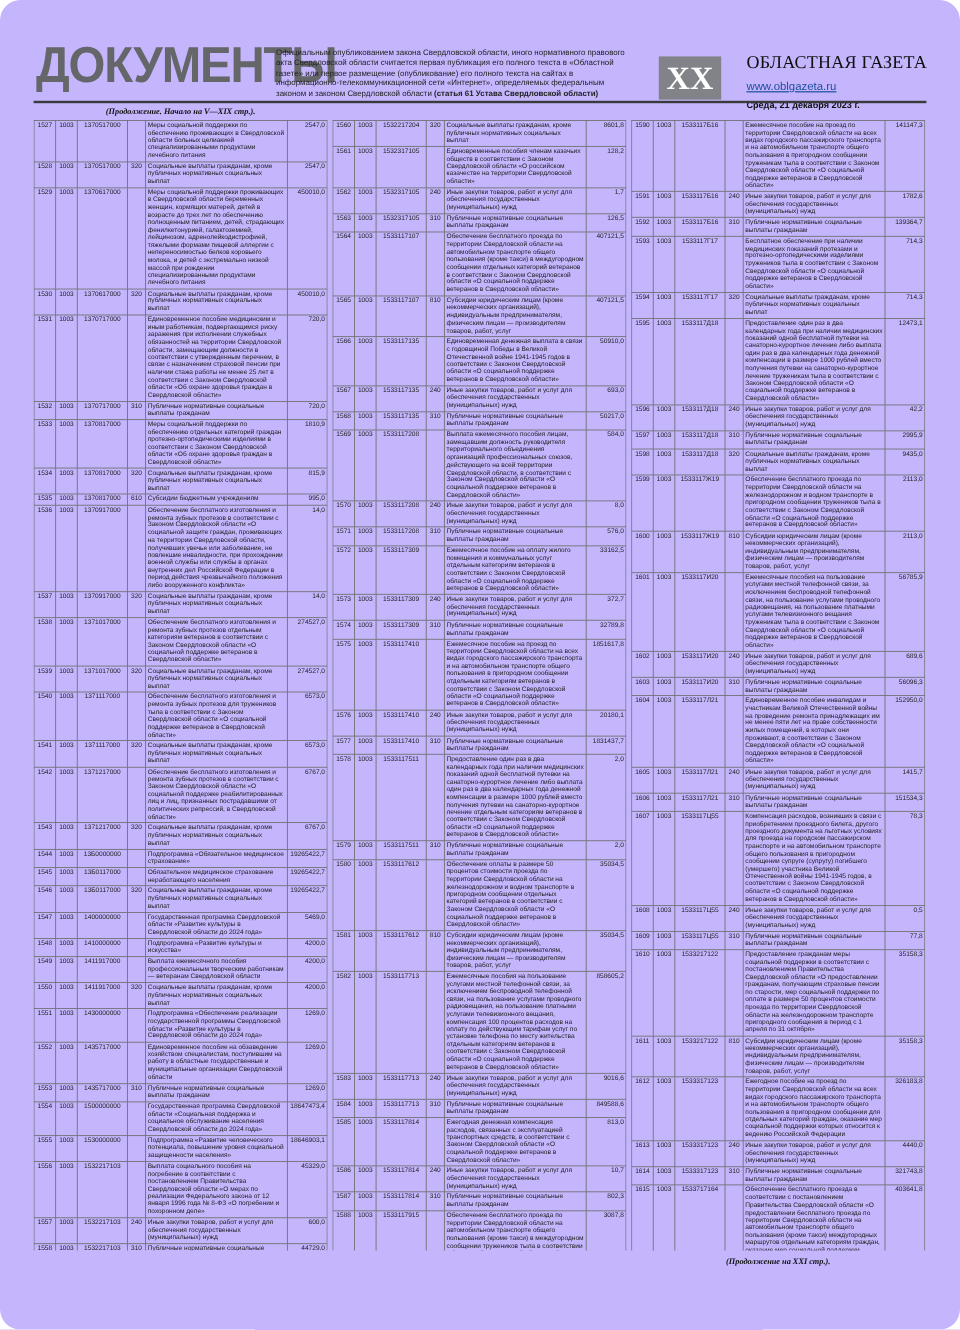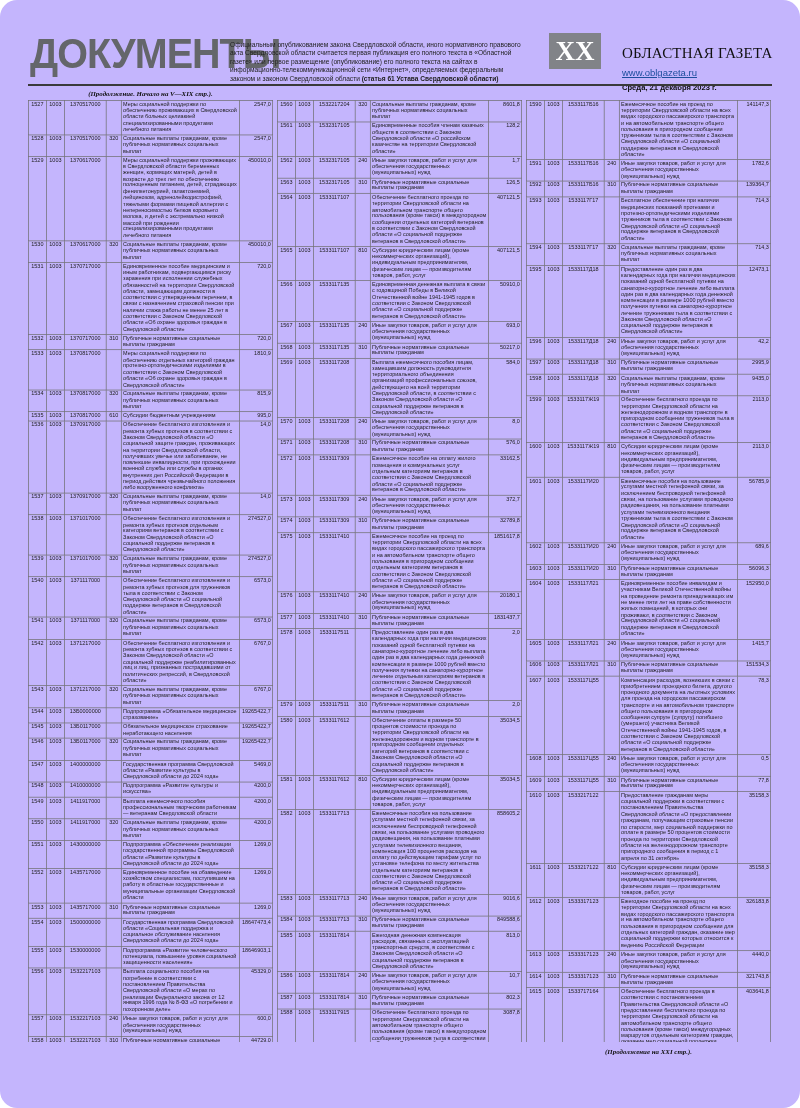--- a/index.html
+++ b/index.html
@@ -5,21 +5,21 @@
   html,body{margin:0;padding:0;}
   body{width:800px;height:1108px;background:#ffffff;}
   .page{position:relative;width:800px;height:1108px;background:#c4b5fd;overflow:hidden;
         font-family:"Liberation Sans",sans-serif;color:#1c1c1c;border-radius:17px;}
 
   
   .logo{position:absolute;left:30px;top:33px;font-size:42px;line-height:41px;font-weight:bold;
         color:#64666a;transform:scaleX(.94);transform-origin:0 0;letter-spacing:-1px;}
   .intro{position:absolute;left:230px;top:41px;width:300px;font-size:6.6px;line-height:8.4px;color:#222;}
   .intro b{font-weight:bold;}
-  .xxbox{position:absolute;left:549px;top:33px;width:52px;height:36px;background:#818388;color:#fff;
+  .xxbox{position:absolute;left:549px;top:47px;width:52px;height:36px;background:#818388;color:#fff;
          font-family:"Liberation Serif",serif;font-size:27px;font-weight:bold;
          display:flex;align-items:center;justify-content:center;}
   .paper{position:absolute;left:622px;top:45px;width:172px;}
   .paper-name{font-family:"Liberation Serif",serif;font-size:15px;color:#101010;white-space:nowrap;letter-spacing:.2px;}
   .site{display:inline-block;color:#1d4e9e;font-weight:normal;font-size:9.5px;text-decoration:underline;margin-top:2px;}
   .date{font-size:7.6px;font-weight:bold;margin-top:3px;color:#101010;}
   .rule{position:absolute;left:28px;right:28px;top:84px;height:2px;background:#3a3a3a;}
 
   
   .cont-top{position:absolute;top:90px;left:28px;width:245px;text-align:center;

